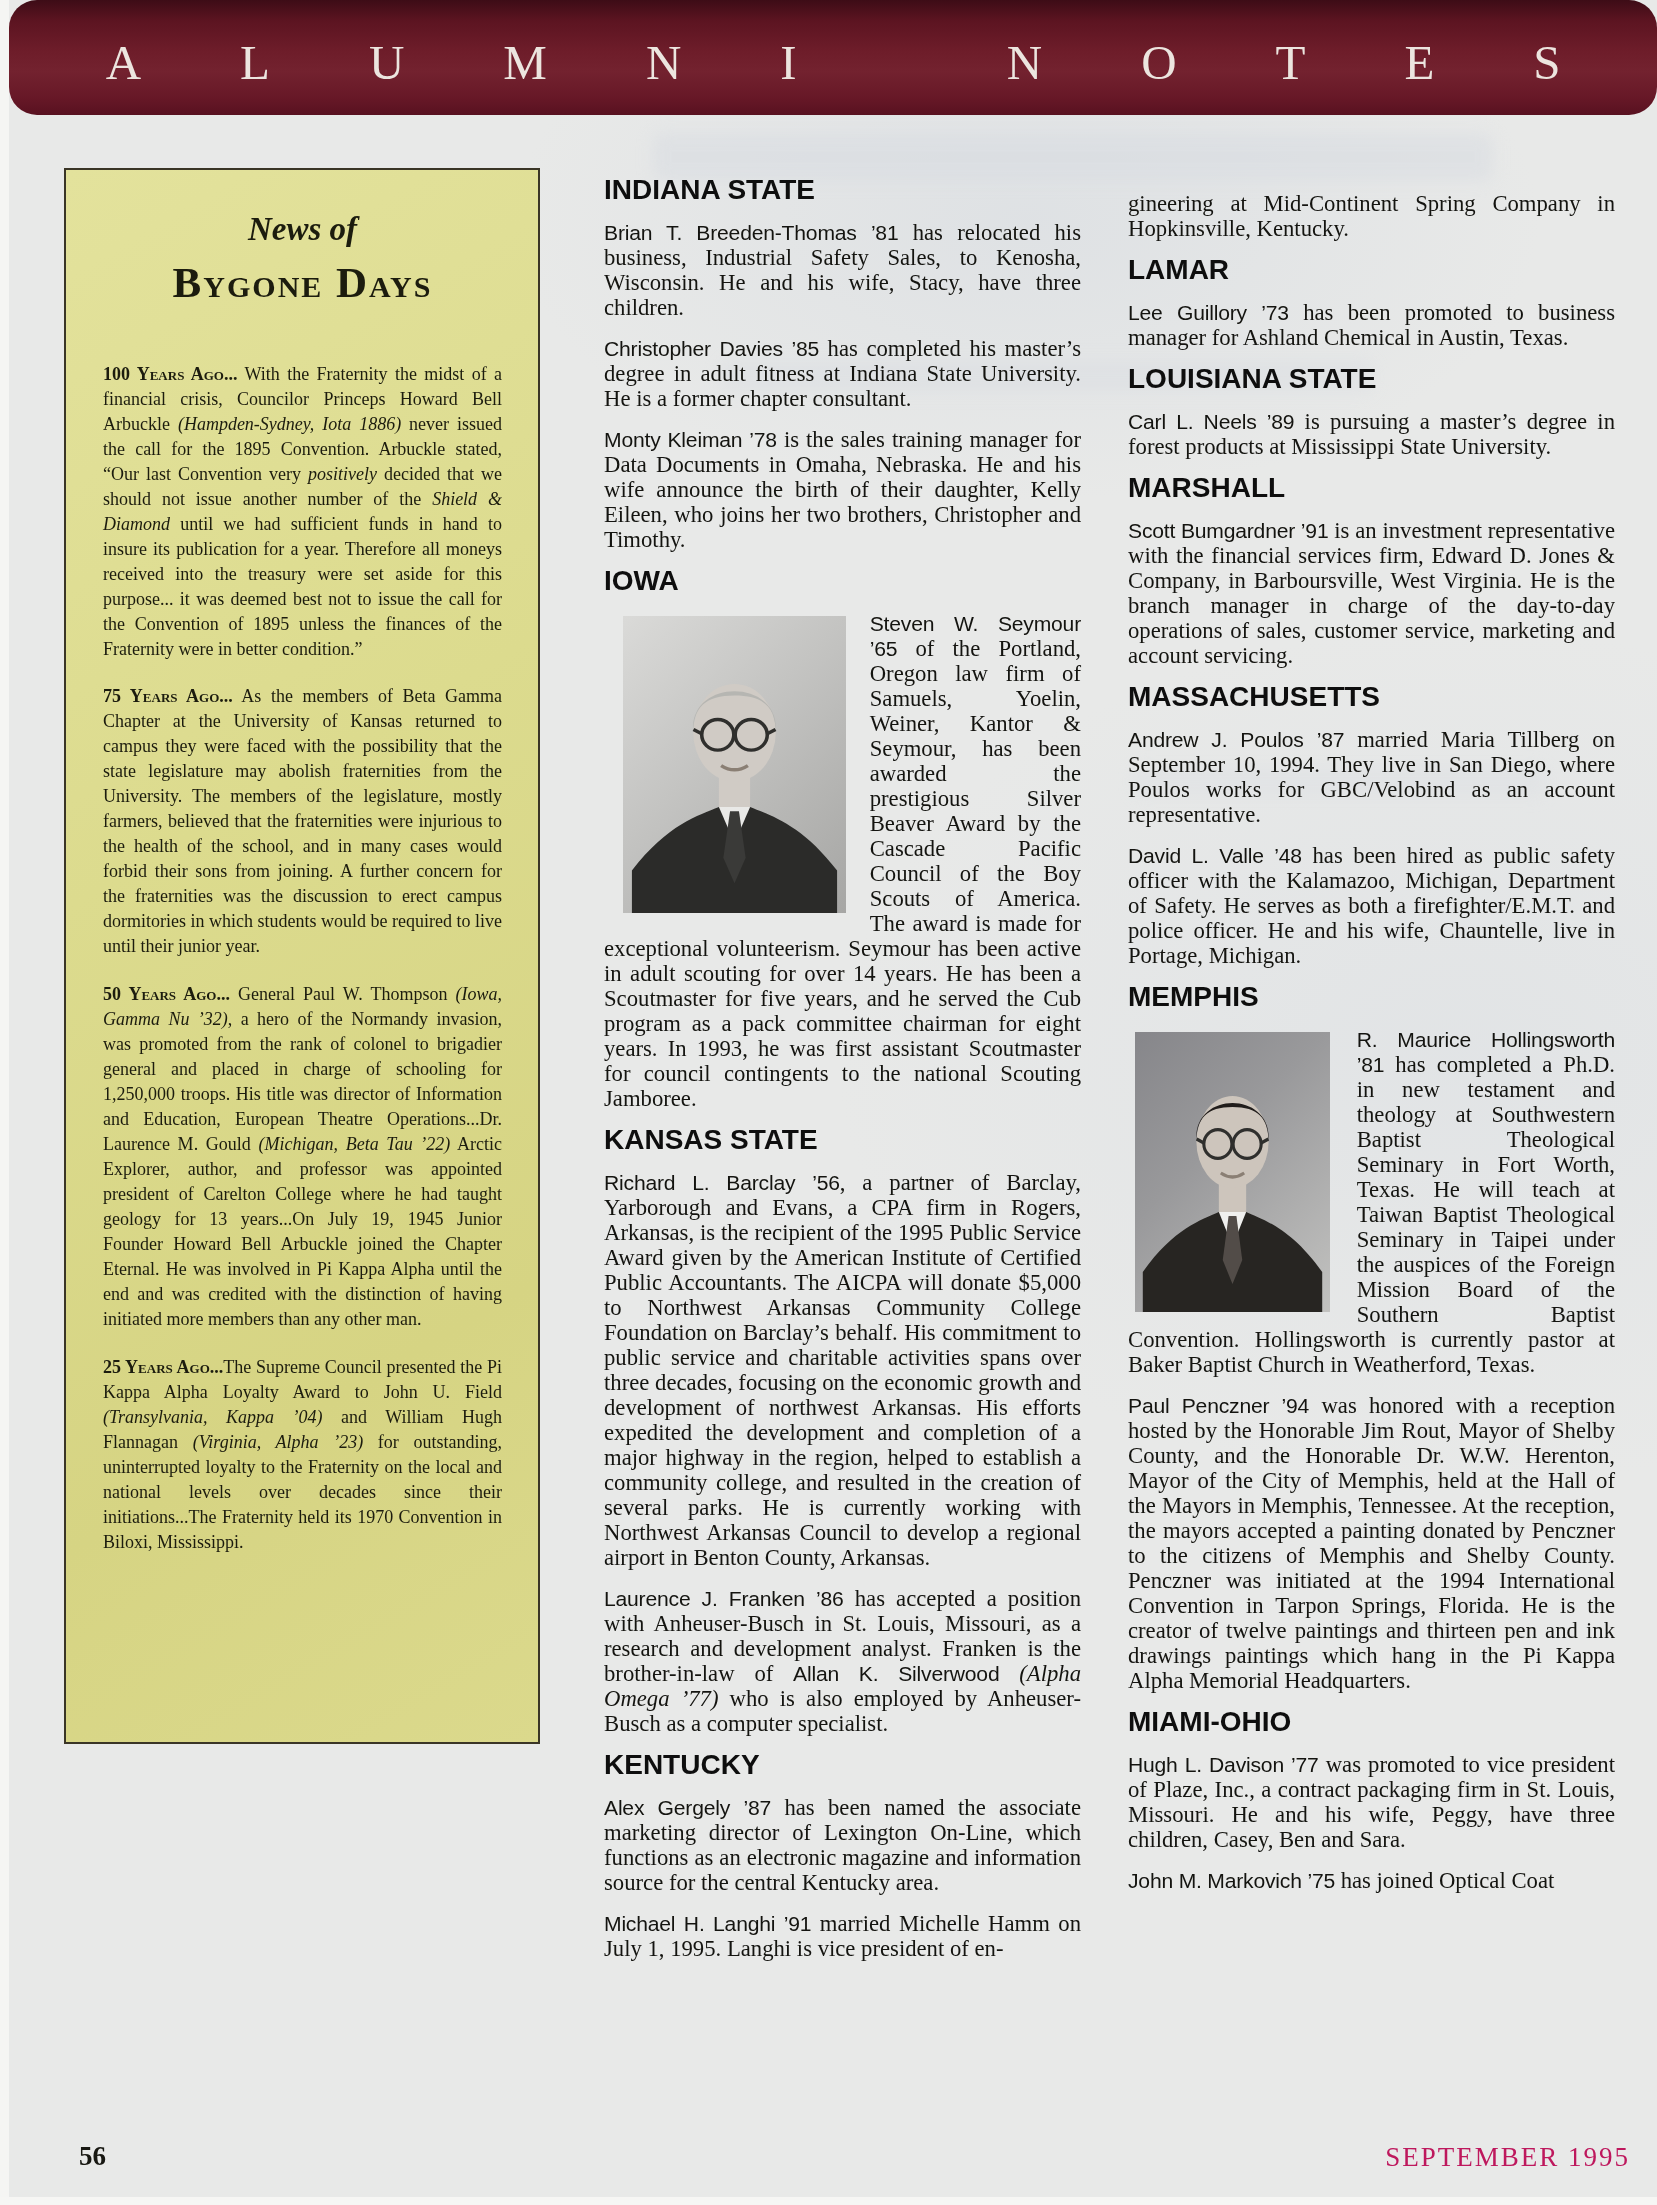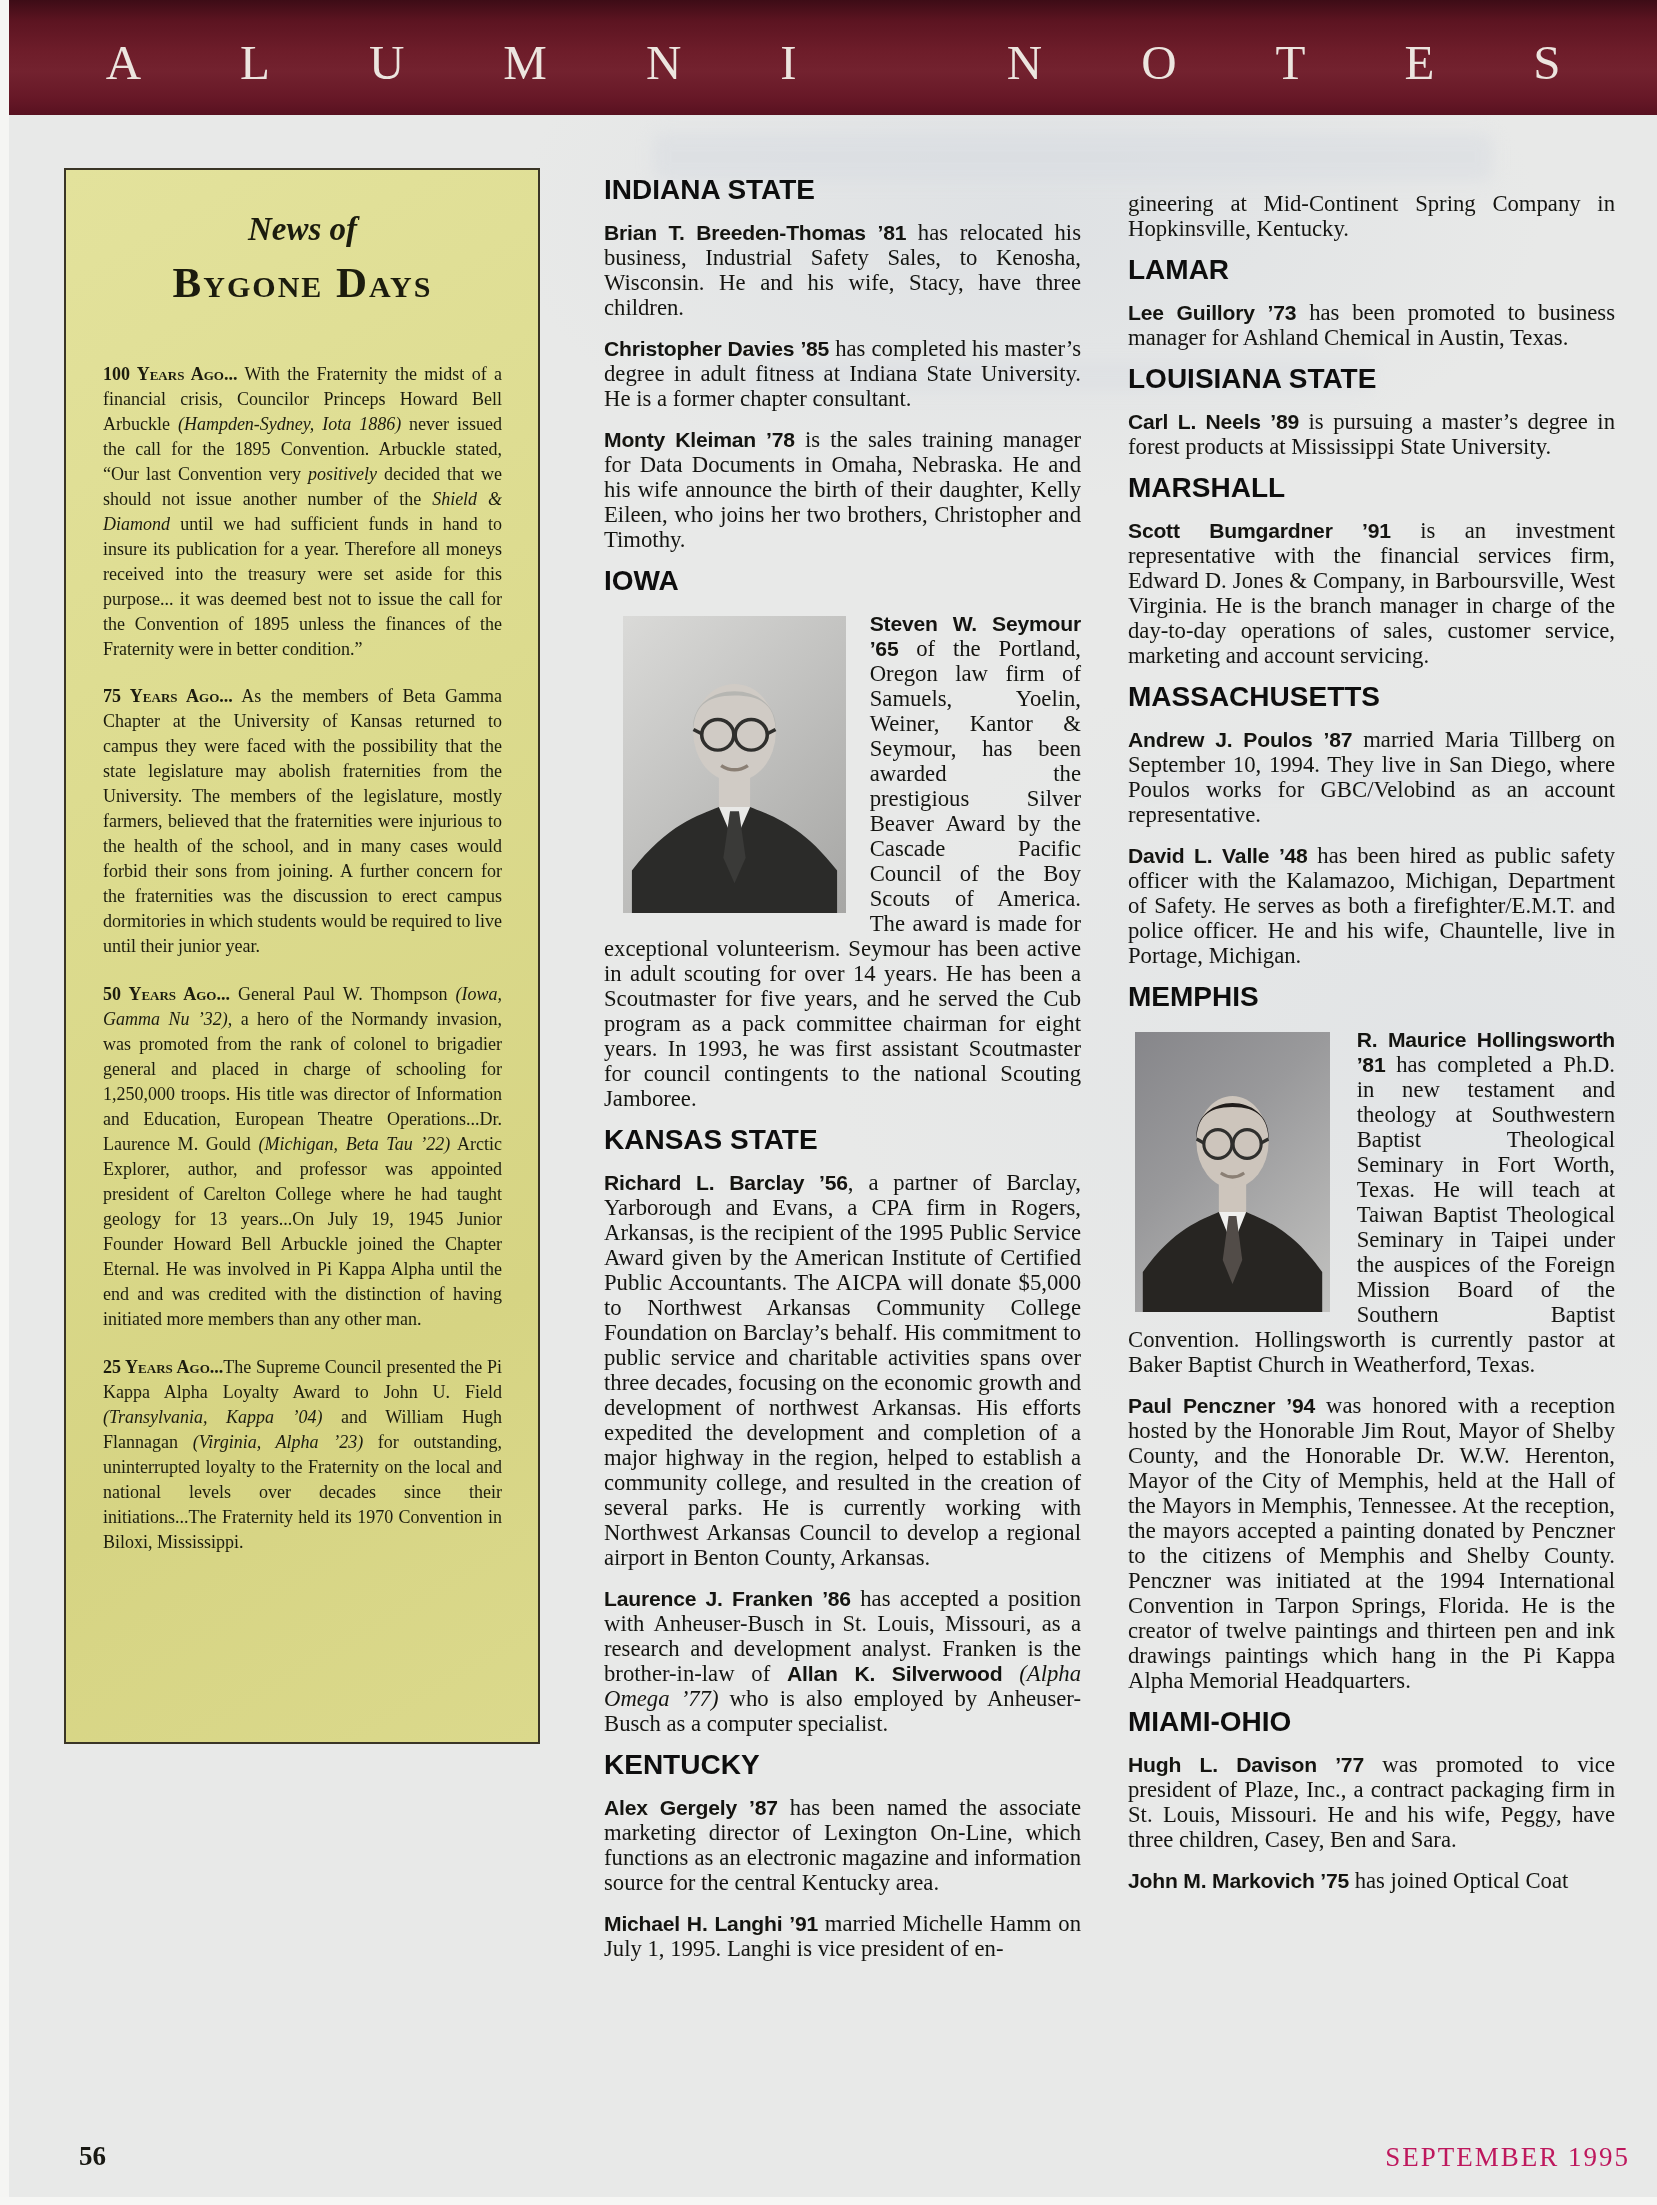--- a/index.html
+++ b/index.html
@@ -8,21 +8,21 @@
        background:
          radial-gradient(733px 400px at 62% 10%, rgba(208,214,222,.40), transparent 70%),
          radial-gradient(866px 600px at 88% 48%, rgba(210,216,224,.30), transparent 72%),
          #e8e9e8;}
   .edge-left{position:absolute;left:0;top:0;width:9.3px;height:100%;background:#f5f5f3;z-index:6;}
   .edge-bottom{position:absolute;left:0;bottom:0;width:100%;height:8px;background:#f6f6f4;z-index:6;}
 
   
   .banner{position:absolute;left:9.3px;right:0;top:0;height:115px;
           background:linear-gradient(180deg,#3d0c16 0%,#5c1421 18%,#6e1d2a 45%,#73222f 62%,#671827 85%,#581120 100%);
-          display:flex;align-items:center;justify-content:center;z-index:2;}
+          display:flex;align-items:center;justify-content:center;z-index:2;border-radius:28px;}
   .banner-title{font-family:"Liberation Serif",serif;font-size:49px;color:#ece5df;
                 letter-spacing:2.02em;margin-right:-2.02em;white-space:nowrap;
                 transform:translateY(4.7px);}
 
   
   .ghost{position:absolute;background:#d7dbe1;border-radius:9.3px;filter:blur(8px);z-index:0;}
   .g1{left:653px;top:133px;width:840px;height:48px;opacity:.5;}
   .g2{left:720px;top:360px;width:653px;height:33px;opacity:.35;}
   .g3{left:1133px;top:766px;width:413px;height:31px;opacity:.28;}
 
@@ -38,21 +38,21 @@
 
   
   .col{position:absolute;top:175px;z-index:3;}
   .col-middle{left:604px;width:477px;}
   .col-right{left:1128px;width:487px;}
   .sec-header{font-family:"Liberation Sans",sans-serif;font-weight:bold;font-size:28px;line-height:29px;
               margin:14px 0 0;color:#0e0e0e;clear:both;}
   .col p.body-para{font-size:22.7px;line-height:25px;text-align:justify;margin:16px 0 0;color:#141410;}
   .col > :first-child{margin-top:0;}
 
-  .seg-b{font-family:"Liberation Sans",sans-serif;font-weight:bold;font-size:0.93em;letter-spacing:-0.2px;}
+  .seg-b{font-family:"Liberation Sans",sans-serif;font-weight:normal;font-size:0.93em;letter-spacing:-0.2px;}
   .seg-i{font-style:italic;}
   .seg-lead{font-weight:bold;font-variant:small-caps;}
 
   
   .photo{float:left;overflow:hidden;}
   .photo svg{display:block;width:100%;height:100%;}
   .photo.seymour-portrait{width:223px;height:297px;margin:5.3px 24px 4px 18.7px;
         background:linear-gradient(135deg,#dadad8 0%,#c3c3c1 45%,#a6a6a4 100%);}
   .photo.hollingsworth-portrait{width:195px;height:280px;margin:5.3px 27px 4px 6.7px;
         background:linear-gradient(135deg,#86868a 0%,#99999b 40%,#c2c2c0 100%);}

